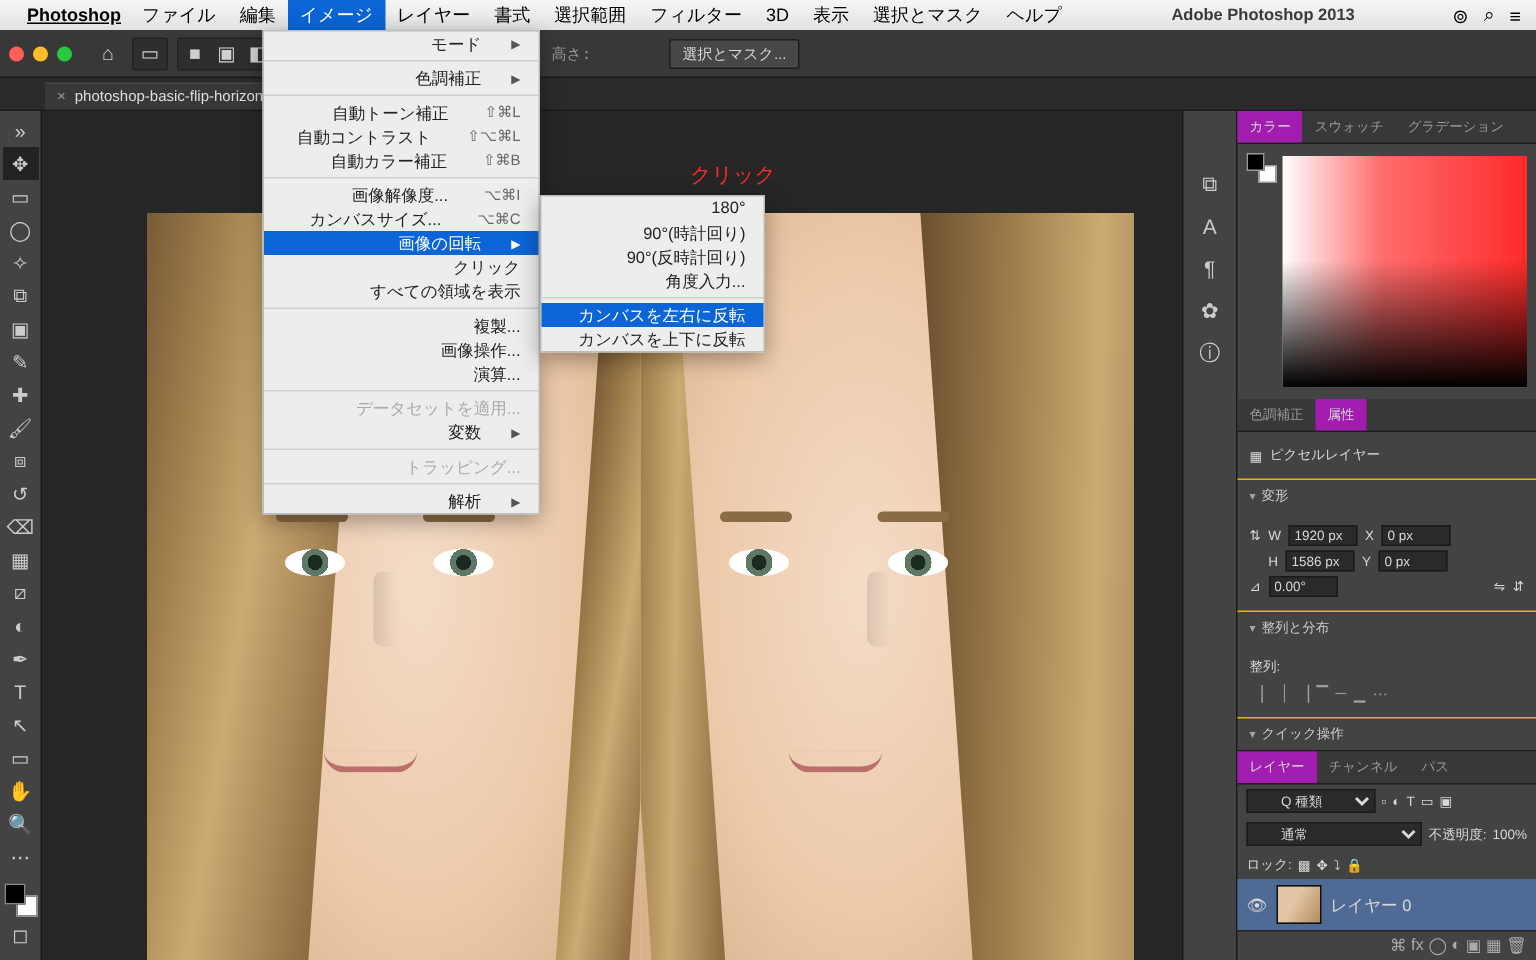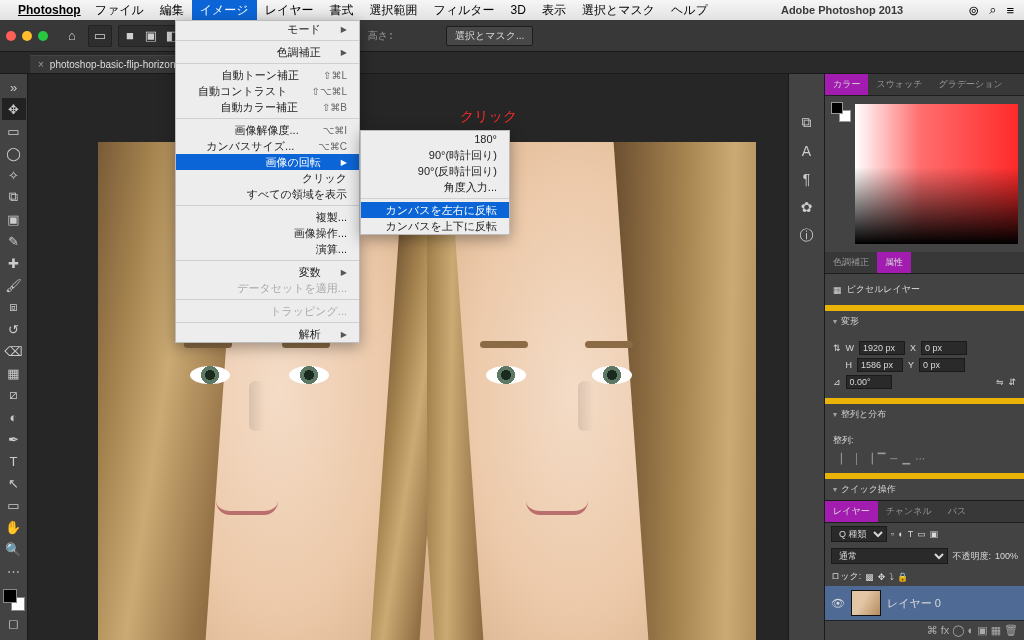--- a/index.html
+++ b/index.html
@@ -86,26 +86,26 @@
   .swatch-mini{position:absolute;left:6px;top:6px;width:20px;height:20px;}
   .swatch-mini .fg{position:absolute;width:12px;height:12px;background:#000;border:1px solid #999;z-index:2;}
   .swatch-mini .bg{position:absolute;width:12px;height:12px;background:#fff;border:1px solid #999;right:0;bottom:0;}
   .hue-field{position:absolute;left:30px;right:6px;top:8px;bottom:8px;background:
     linear-gradient(to top,#000 0%,transparent 55%),
     linear-gradient(to right, #ffffff 0%, #ff6e6e 40%, #ff2a2a 100%);
   }
   .prop-body{padding:6px 8px;}
   .prop-row{display:flex;align-items:center;gap:5px;margin:3px 0;font-size:9px;color:var(--text);}
   .prop-row input{background:#2a2a2a;border:1px solid #1a1a1a;color:var(--text);font-size:9px;padding:1px 3px;width:46px;}
-  .sect{border-top:6px solid #eab308;padding:4px 8px;font-size:9px;color:#ccc;display:flex;align-items:center;gap:4px;}
+  .sect{border-top:1px solid #eab308;padding:4px 8px;font-size:9px;color:#ccc;display:flex;align-items:center;gap:4px;}
   .sect::before{content:"▾";font-size:8px;opacity:.7;}
   .icon-row{display:flex;gap:5px;padding:3px 8px;opacity:.6;font-size:10px;}
   .layers-panel{flex:1;display:flex;flex-direction:column;border-top:1px solid #1a1a1a;}
   .layer-controls{padding:3px 6px;display:flex;gap:4px;align-items:center;font-size:9px;}
-  .layer-controls select,.layer-controls input{background:#2a2a2a;border:1px solid #1a1a1a;color:var(--text);font-size:9px;padding:1px 3px;}
+  .layer-controls select,.layer-controls input{background:#2a2a2a;border:1px solid #1a1a1a;color:var(--text);font-size:9px;padding:1px 18px;}
   .layer-row{display:flex;align-items:center;gap:6px;padding:4px 6px;background:#4f6b95;}
   .layer-thumb{width:30px;height:26px;background:linear-gradient(120deg,#e3c6a6 40%,#b58b5e 100%);border:1px solid #111;}
   .layer-bottom{display:flex;gap:3px;padding:3px 6px;border-top:1px solid #222;color:#aaa;font-size:11px;justify-content:flex-end;}
   
   .dropdown{position:absolute;z-index:50;background:var(--dropdown-bg);color:var(--dropdown-text);font-size:11px;border:1px solid #bcbcbc;box-shadow:0 4px 14px rgba(0,0,0,.35);}
   .dd-item{display:flex;align-items:center;justify-content:flex-end;padding:2px 12px 2px 14px;height:16px;white-space:nowrap;}
   .dd-item .kb{color:#666;font-size:10px;margin-left:24px;}
   .dd-item.has-sub::after{content:"▶";font-size:8px;color:#555;margin-left:20px;}
   .dd-item.highlight{background:var(--highlight);color:var(--highlight-text);}
   .dd-item.highlight.has-sub::after{color:#fff;}
@@ -397,25 +397,25 @@
     <div class="dd-item">
       <span>複製...</span>
     </div>
     <div class="dd-item">
       <span>画像操作...</span>
     </div>
     <div class="dd-item">
       <span>演算...</span>
     </div>
     <div class="dd-sep"></div>
+    <div class="dd-item disabled">
+      <span>データセットを適用...</span>
+    </div>
     <div class="dd-item has-sub">
       <span>変数</span>
-    </div>
-    <div class="dd-item disabled">
-      <span>データセットを適用...</span>
     </div>
     <div class="dd-sep"></div>
     <div class="dd-item disabled">
       <span>トラッピング...</span>
     </div>
     <div class="dd-sep"></div>
     <div class="dd-item has-sub">
       <span>解析</span>
     </div>
   </div>

